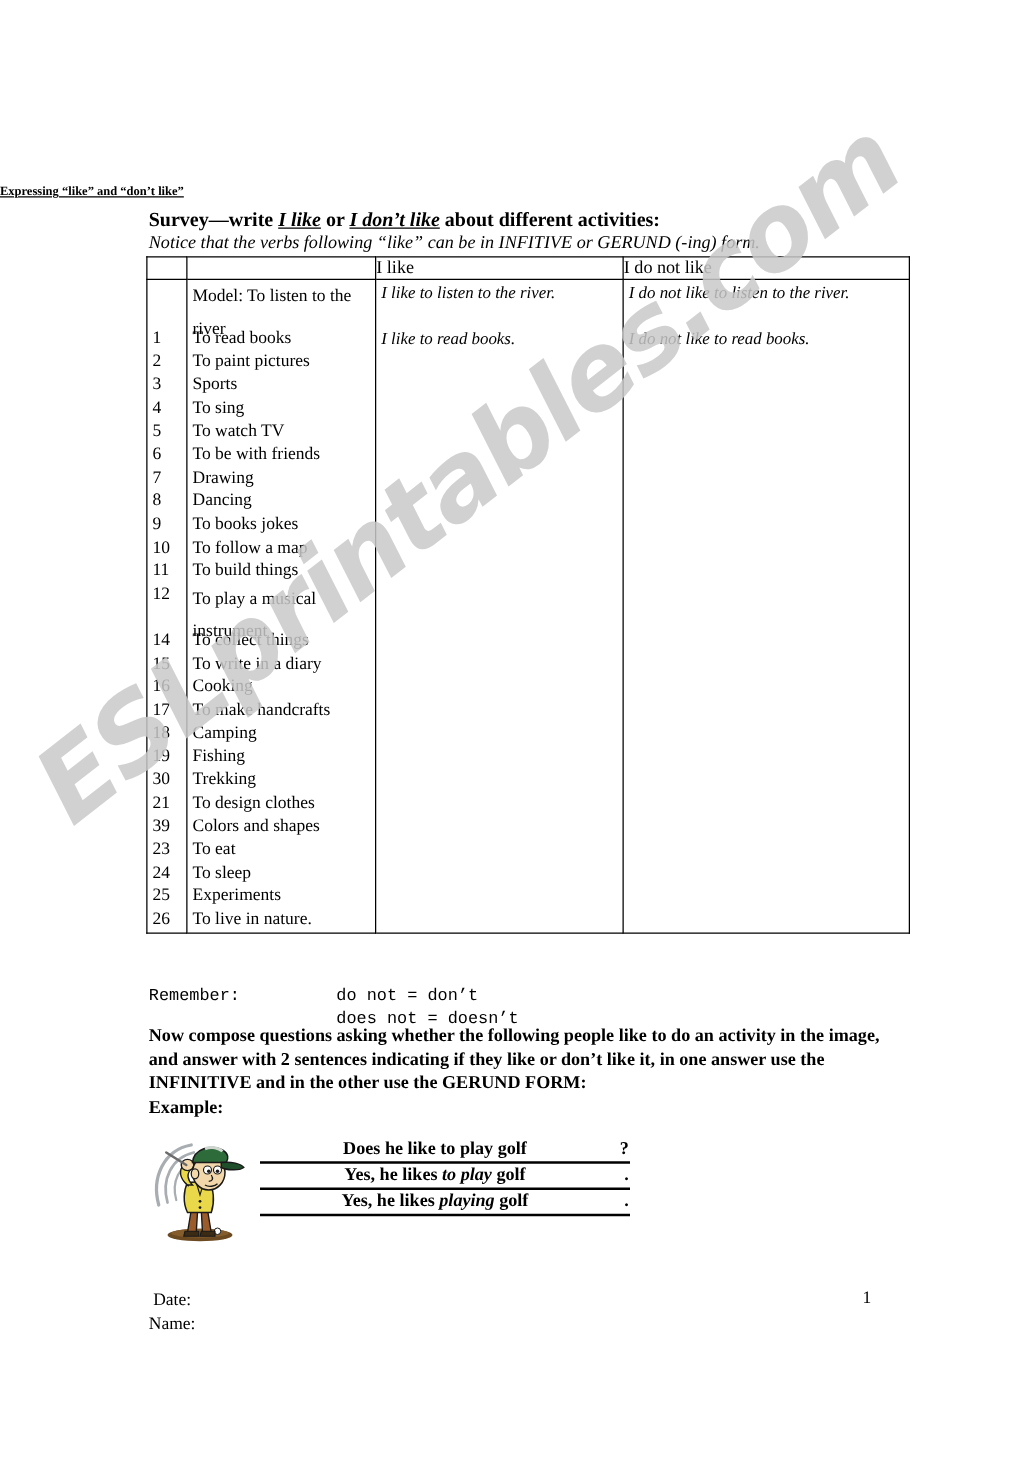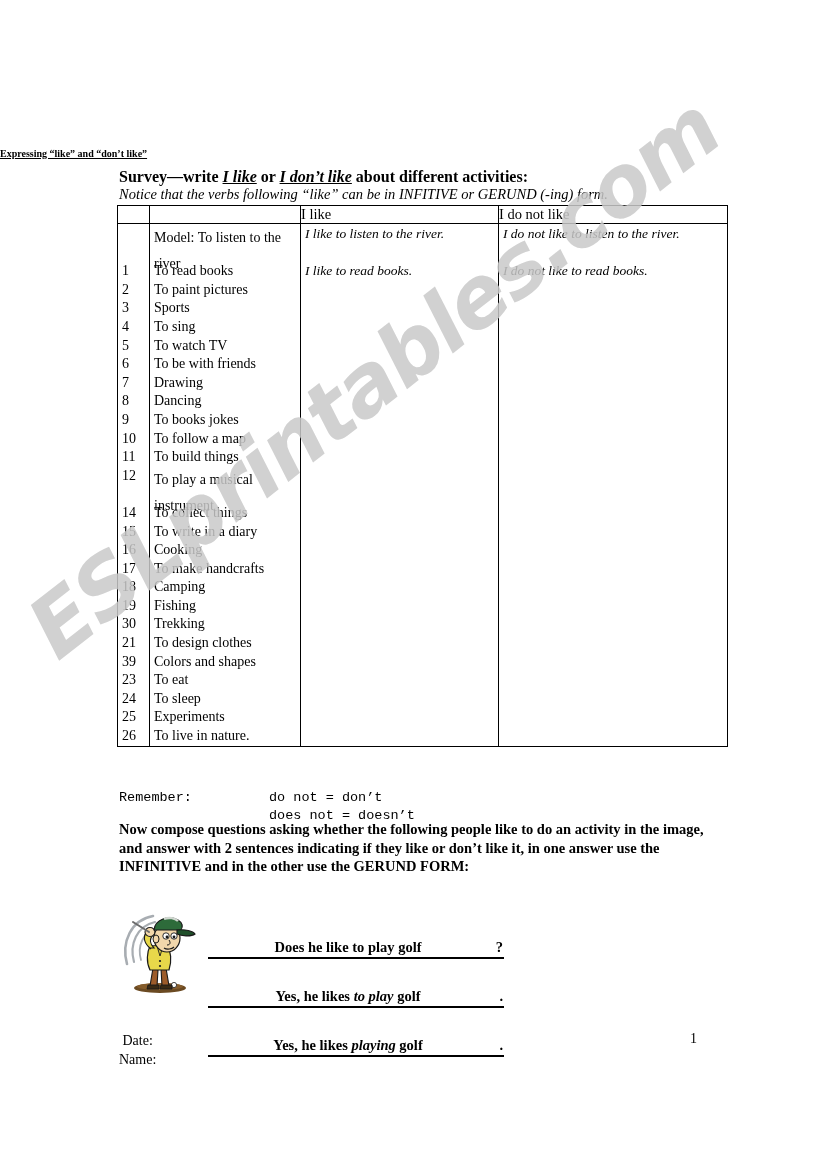--- a/index.html
+++ b/index.html
@@ -204,21 +204,20 @@
   .answer-lines {
     position: absolute;
     left: 91px;
     top: 4px;
     width: 296px;
   }
   .ans-row {
     position: relative;
     height: 19px;
     border-bottom: 2px solid #000;
-    margin-top: 28px;
   }
   .ans-row .txt {
     position: absolute;
     left: 0;
     right: 16px;
     top: 0;
     text-align: center;
     font-weight: bold;
     font-size: 14.5px;
     line-height: 18px;
@@ -409,21 +408,21 @@
               </ul>
             </div>
         </td>
       </tr>
     </tbody>
   </table>
 
   <div class="remember"><span class="col2">Remember:</span><span>do not = don’t</span>
 <span class="col2"></span><span>does not = doesn’t</span></div>
 
-  <div class="instructions"><span>Now compose questions asking whether the following people like to do an activity in the image, and answer with 2 sentences indicating if they like or don’t like it, in one answer use the INFINITIVE and in the other use the GERUND FORM:</span></div>
+  <div class="instructions"><span>Now compose questions asking whether the following people like to do an activity in the image, and answer with 2 sentences indicating if they like or don’t like it, in one answer use the INFINITIVE and in the other use the GERUND FORM:</span><span class="ex">Example:</span></div>
 
   <div class="example-block">
 
     <svg class="golfer" viewBox="0 0 86 88" xmlns="http://www.w3.org/2000/svg">
 
       <path d="M10 58 C 4 36, 14 14, 36 10" fill="none" stroke="#a8adb2" stroke-width="2.6" stroke-linecap="round"></path>
       <path d="M17 56 C 12 38, 20 20, 38 16" fill="none" stroke="#a8adb2" stroke-width="2.2" stroke-linecap="round"></path>
       <path d="M24 54 C 20 40, 26 26, 40 22" fill="none" stroke="#a8adb2" stroke-width="1.8" stroke-linecap="round"></path>
 
       <ellipse cx="43" cy="82" rx="26" ry="5" fill="#6b4a22"></ellipse>

